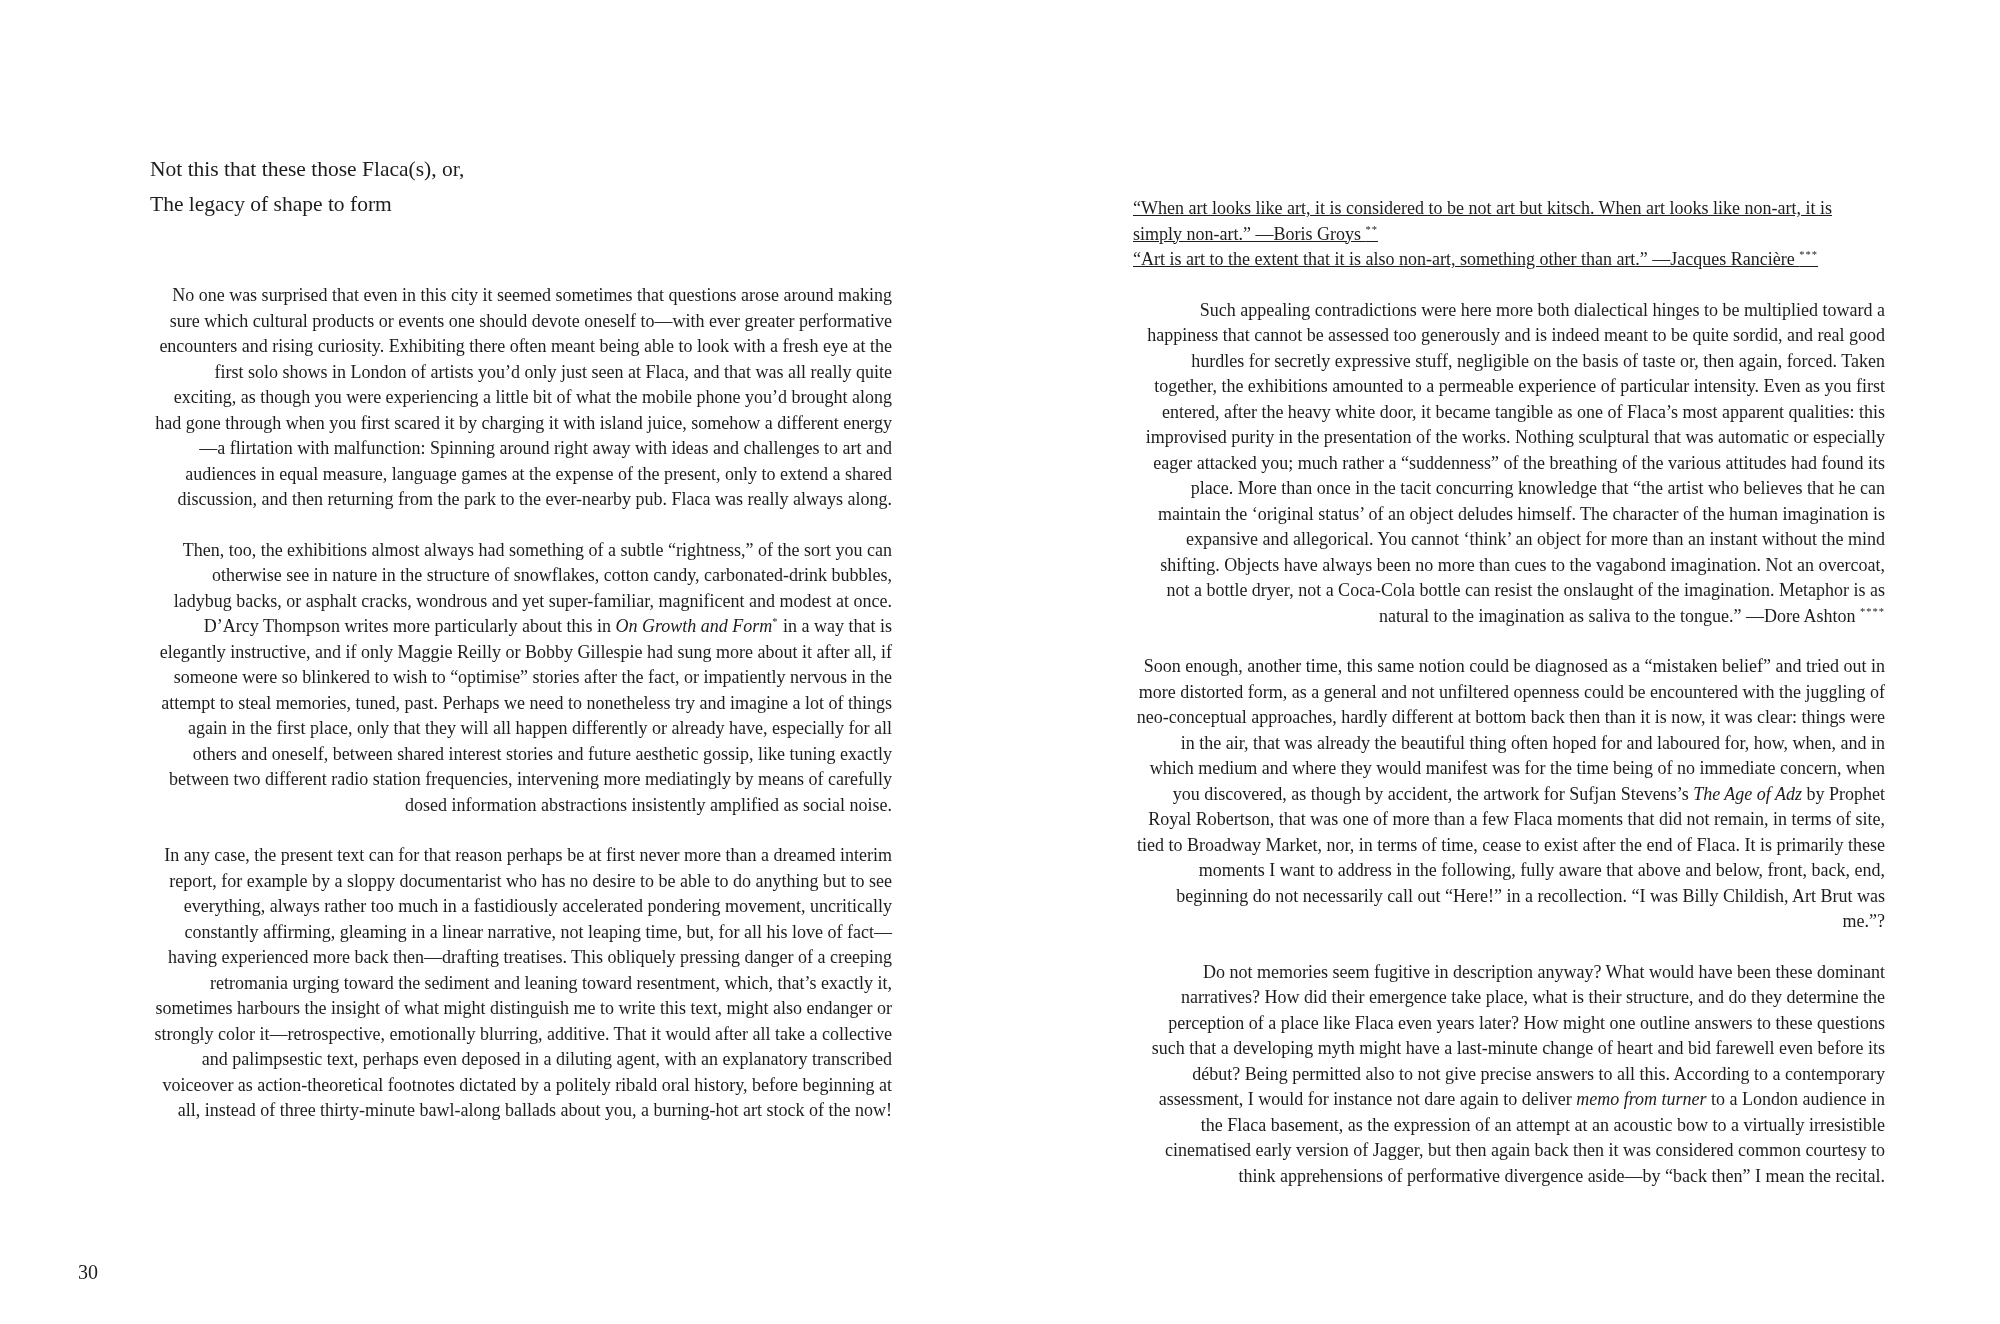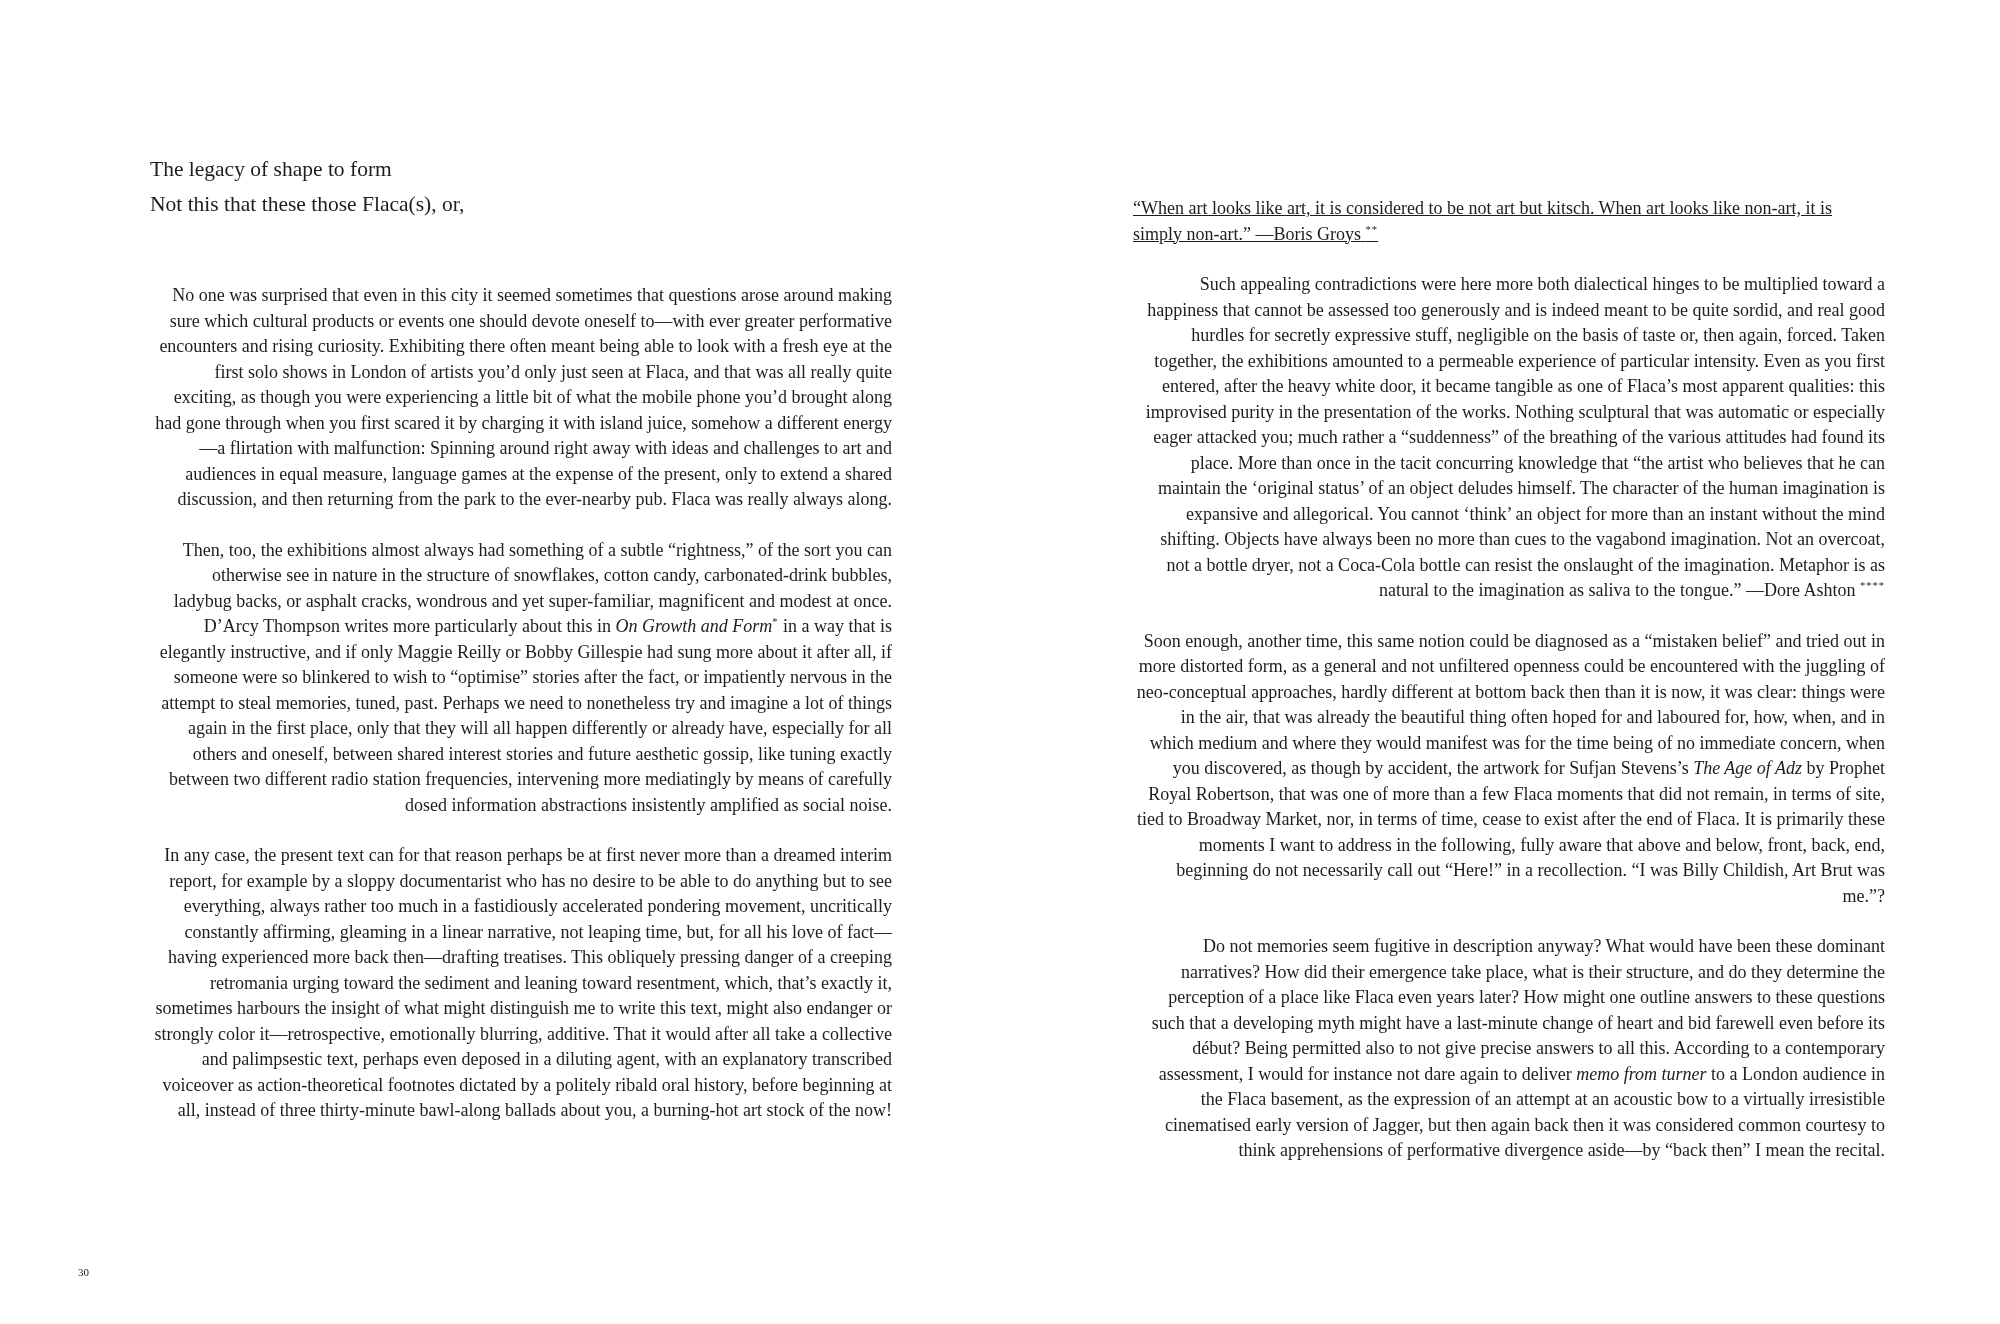--- a/index.html
+++ b/index.html
@@ -61,44 +61,45 @@
   .sup {
     font-size: 10.5px;
     vertical-align: super;
     line-height: 0;
     letter-spacing: 1px;
   }
   .page-number {
     position: absolute;
     left: 78px;
     top: 1260px;
-    font-size: 11px;
+    font-size: 20px;
     line-height: 24px;
   }
 </style>
 </head>
 <body>
 
 <div class="spread">
 
   <div class="page page-left">
     <header class="title-block">
+      <h1 class="title-line">Not this that these those Flaca(s), or,</h1>
       <h1 class="title-line">The legacy of shape to form</h1>
-      <h1 class="title-line">Not this that these those Flaca(s), or,</h1>
     </header>
     <div class="body-text">
       <p><span>No one was surprised that even in this city it seemed sometimes that questions arose around making sure which cultural products or events one should devote oneself to—with ever greater performative encounters and rising curiosity. Exhibiting there often meant being able to look with a fresh eye at the first solo shows in London of artists you’d only just seen at Flaca, and that was all really quite exciting, as though you were experiencing a little bit of what the mobile phone you’d brought along had gone through when you first scared it by charging it with island juice, somehow a different energy—a flirtation with malfunction: Spinning around right away with ideas and challenges to art and audiences in equal measure, language games at the expense of the present, only to extend a shared discussion, and then returning from the park to the ever-nearby pub. Flaca was really always along.</span></p>
       <p><span>Then, too, the exhibitions almost always had something of a subtle “rightness,” of the sort you can otherwise see in nature in the structure of snowflakes, cotton candy, carbonated-drink bubbles, ladybug backs, or asphalt cracks, wondrous and yet super-familiar, magnificent and modest at once. D’Arcy Thompson writes more particularly about this in </span><span class="it">On Growth and Form</span><span class="sup">*</span><span> in a way that is elegantly instructive, and if only Maggie Reilly or Bobby Gillespie had sung more about it after all, if someone were so blinkered to wish to “optimise” stories after the fact, or impatiently nervous in the attempt to steal memories, tuned, past. Perhaps we need to nonetheless try and imagine a lot of things again in the first place, only that they will all happen differently or already have, especially for all others and oneself, between shared interest stories and future aesthetic gossip, like tuning exactly between two different radio station frequencies, intervening more mediatingly by means of carefully dosed information abstractions insistently amplified as social noise.</span></p>
       <p><span>In any case, the present text can for that reason perhaps be at first never more than a dreamed interim report, for example by a sloppy documentarist who has no desire to be able to do anything but to see everything, always rather too much in a fastidiously accelerated pondering movement, uncritically constantly affirming, gleaming in a linear narrative, not leaping time, but, for all his love of fact—having experienced more back then—drafting treatises. This obliquely pressing danger of a creeping retromania urging toward the sediment and leaning toward resentment, which, that’s exactly it, sometimes harbours the insight of what might distinguish me to write this text, might also endanger or strongly color it—retrospective, emotionally blurring, additive. That it would after all take a collective and palimpsestic text, perhaps even deposed in a diluting agent, with an explanatory transcribed voiceover as action-theoretical footnotes dictated by a politely ribald oral history, before beginning at all, instead of three thirty-minute bawl-along ballads about you, a burning-hot art stock of the now!</span></p>
     </div>
   </div>
 
   <div class="page page-right">
     <div class="epigraph-block">
       <p><span>“When art looks like art, it is considered to be not art but kitsch. When art looks like non-art, it is simply non-art.” —Boris Groys </span><span class="sup">**</span></p>
+      <p><span>“Art is art to the extent that it is also non-art, something other than art.” —Jacques Rancière </span><span class="sup">***</span></p>
     </div>
     <div class="body-text">
       <p><span>Such appealing contradictions were here more both dialectical hinges to be multiplied toward a happiness that cannot be assessed too generously and is indeed meant to be quite sordid, and real good hurdles for secretly expressive stuff, negligible on the basis of taste or, then again, forced. Taken together, the exhibitions amounted to a permeable experience of particular intensity. Even as you first entered, after the heavy white door, it became tangible as one of Flaca’s most apparent qualities: this improvised purity in the presentation of the works. Nothing sculptural that was automatic or especially eager attacked you; much rather a “suddenness” of the breathing of the various attitudes had found its place. More than once in the tacit concurring knowledge that “the artist who believes that he can maintain the ‘original status’ of an object deludes himself. The character of the human imagination is expansive and allegorical. You cannot ‘think’ an object for more than an instant without the mind shifting. Objects have always been no more than cues to the vagabond imagination. Not an overcoat, not a bottle dryer, not a Coca-Cola bottle can resist the onslaught of the imagination. Metaphor is as natural to the imagination as saliva to the tongue.” —Dore Ashton </span><span class="sup">****</span></p>
       <p><span>Soon enough, another time, this same notion could be diagnosed as a “mistaken belief” and tried out in more distorted form, as a general and not unfiltered openness could be encountered with the juggling of neo-conceptual approaches, hardly different at bottom back then than it is now, it was clear: things were in the air, that was already the beautiful thing often hoped for and laboured for, how, when, and in which medium and where they would manifest was for the time being of no immediate concern, when you discovered, as though by accident, the artwork for Sufjan Stevens’s </span><span class="it">The Age of Adz</span><span> by Prophet Royal Robertson, that was one of more than a few Flaca moments that did not remain, in terms of site, tied to Broadway Market, nor, in terms of time, cease to exist after the end of Flaca. It is primarily these moments I want to address in the following, fully aware that above and below, front, back, end, beginning do not necessarily call out “Here!” in a recollection. “I was Billy Childish, Art Brut was me.”?</span></p>
       <p><span>Do not memories seem fugitive in description anyway? What would have been these dominant narratives? How did their emergence take place, what is their structure, and do they determine the perception of a place like Flaca even years later? How might one outline answers to these questions such that a developing myth might have a last-minute change of heart and bid farewell even before its début? Being permitted also to not give precise answers to all this. According to a contemporary assessment, I would for instance not dare again to deliver </span><span class="it">memo from turner</span><span> to a London audience in the Flaca basement, as the expression of an attempt at an acoustic bow to a virtually irresistible cinematised early version of Jagger, but then again back then it was considered common courtesy to think apprehensions of performative divergence aside—by “back then” I mean the recital.</span></p>
     </div>
   </div>
 
   <div class="page-number">30</div>
 

